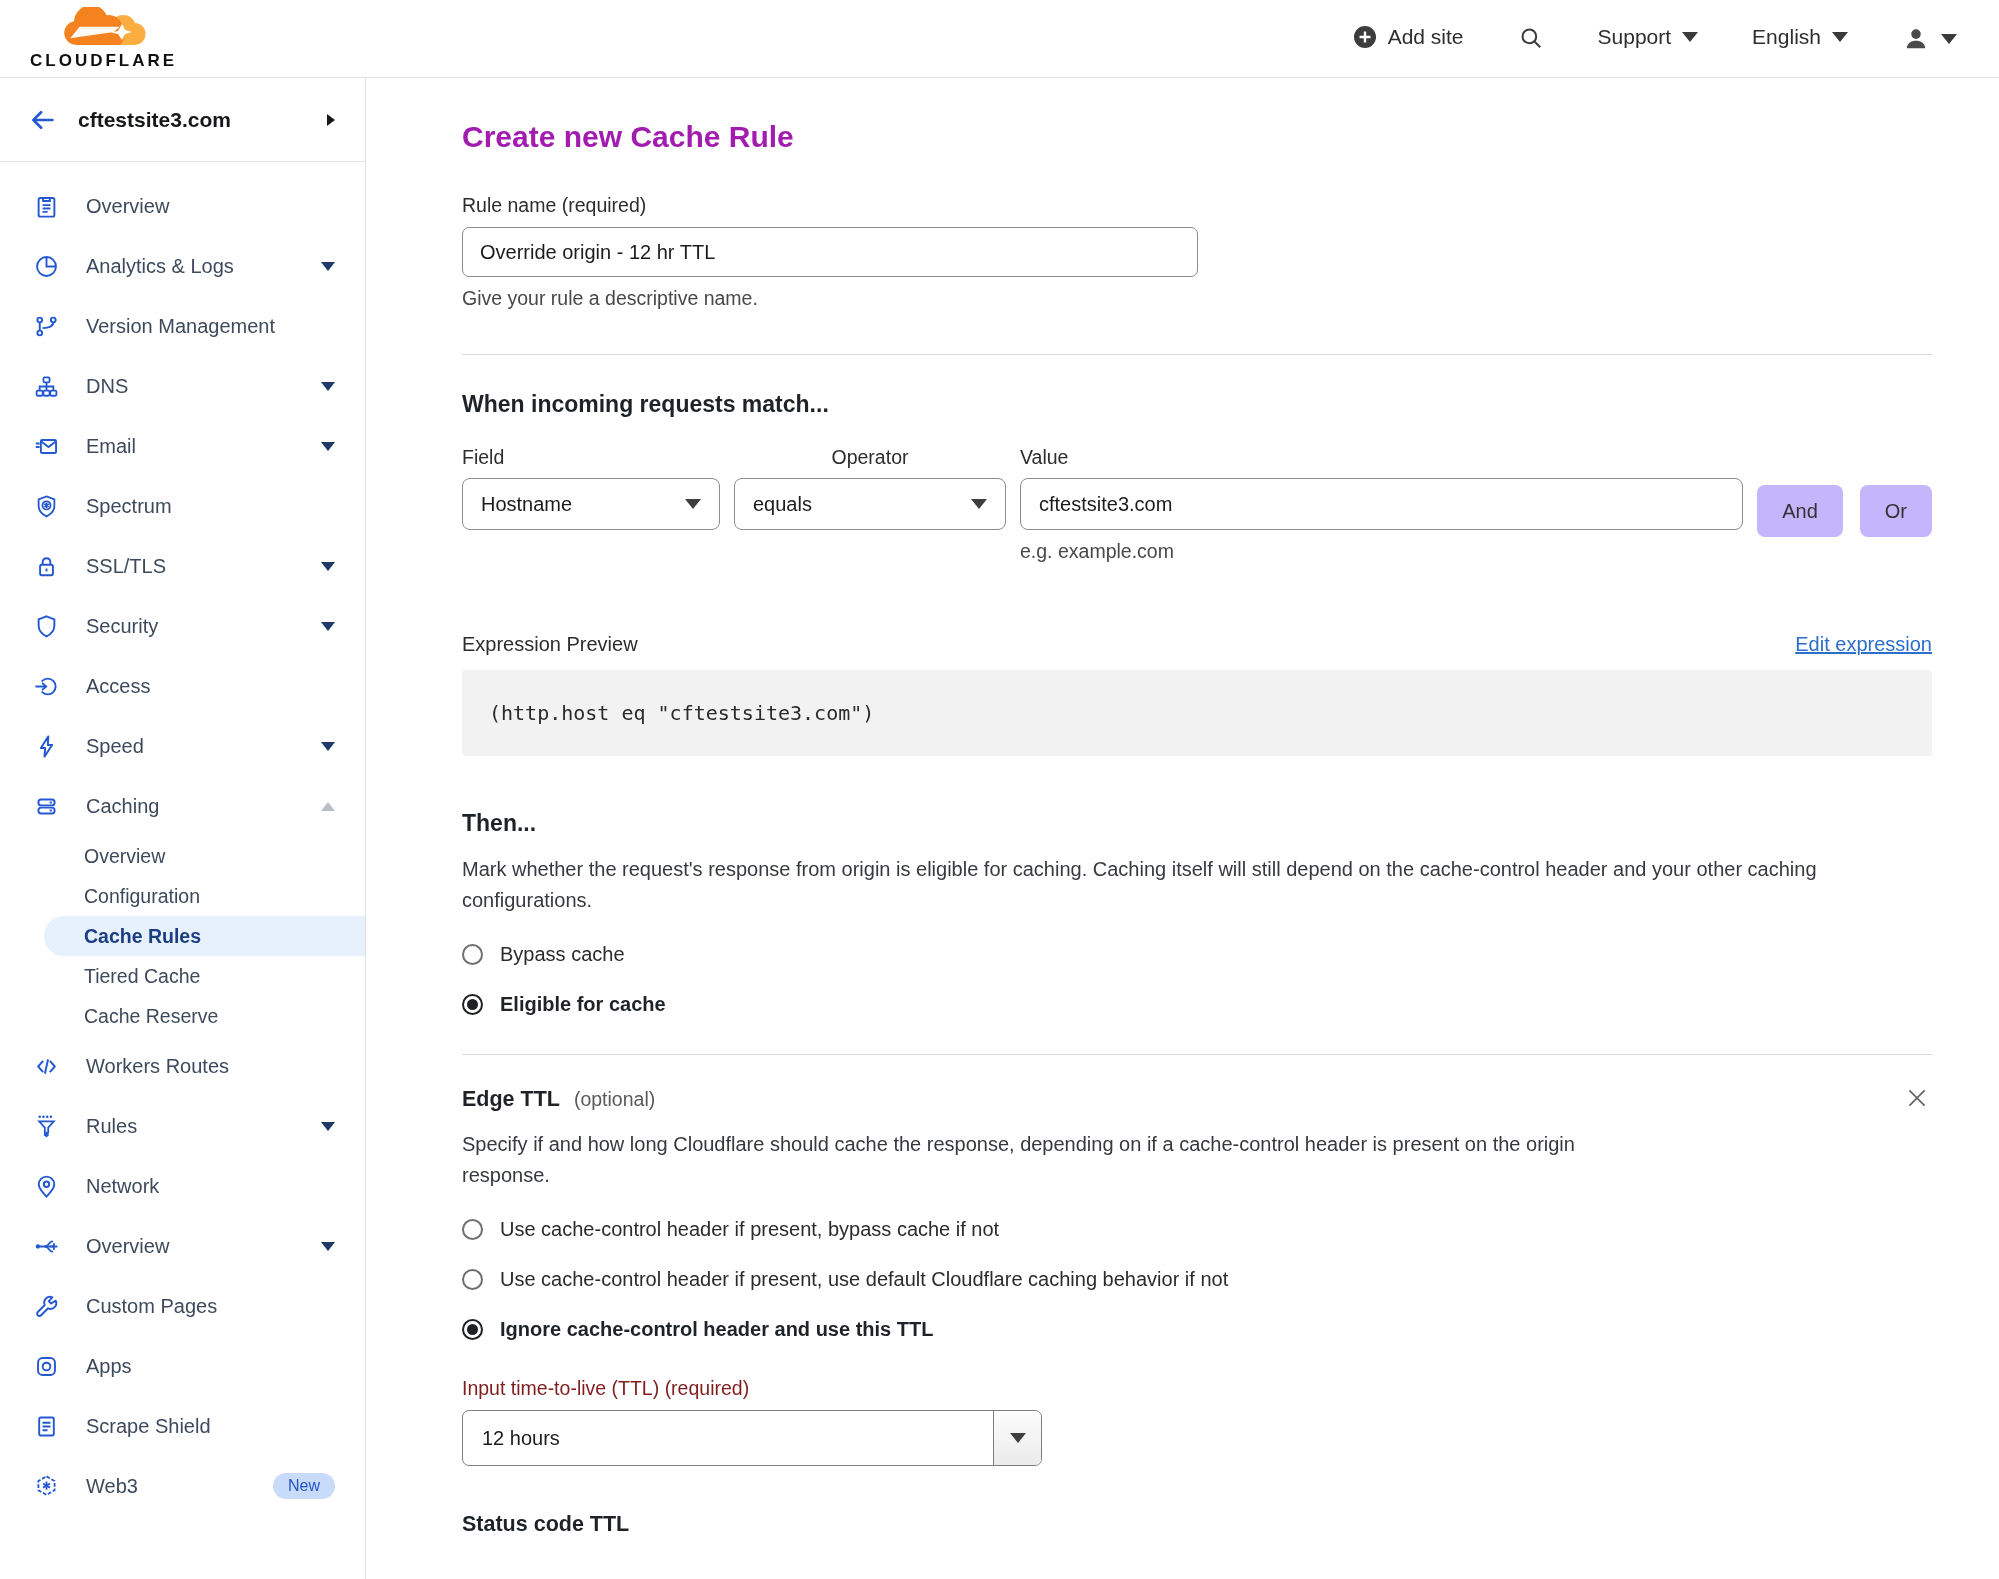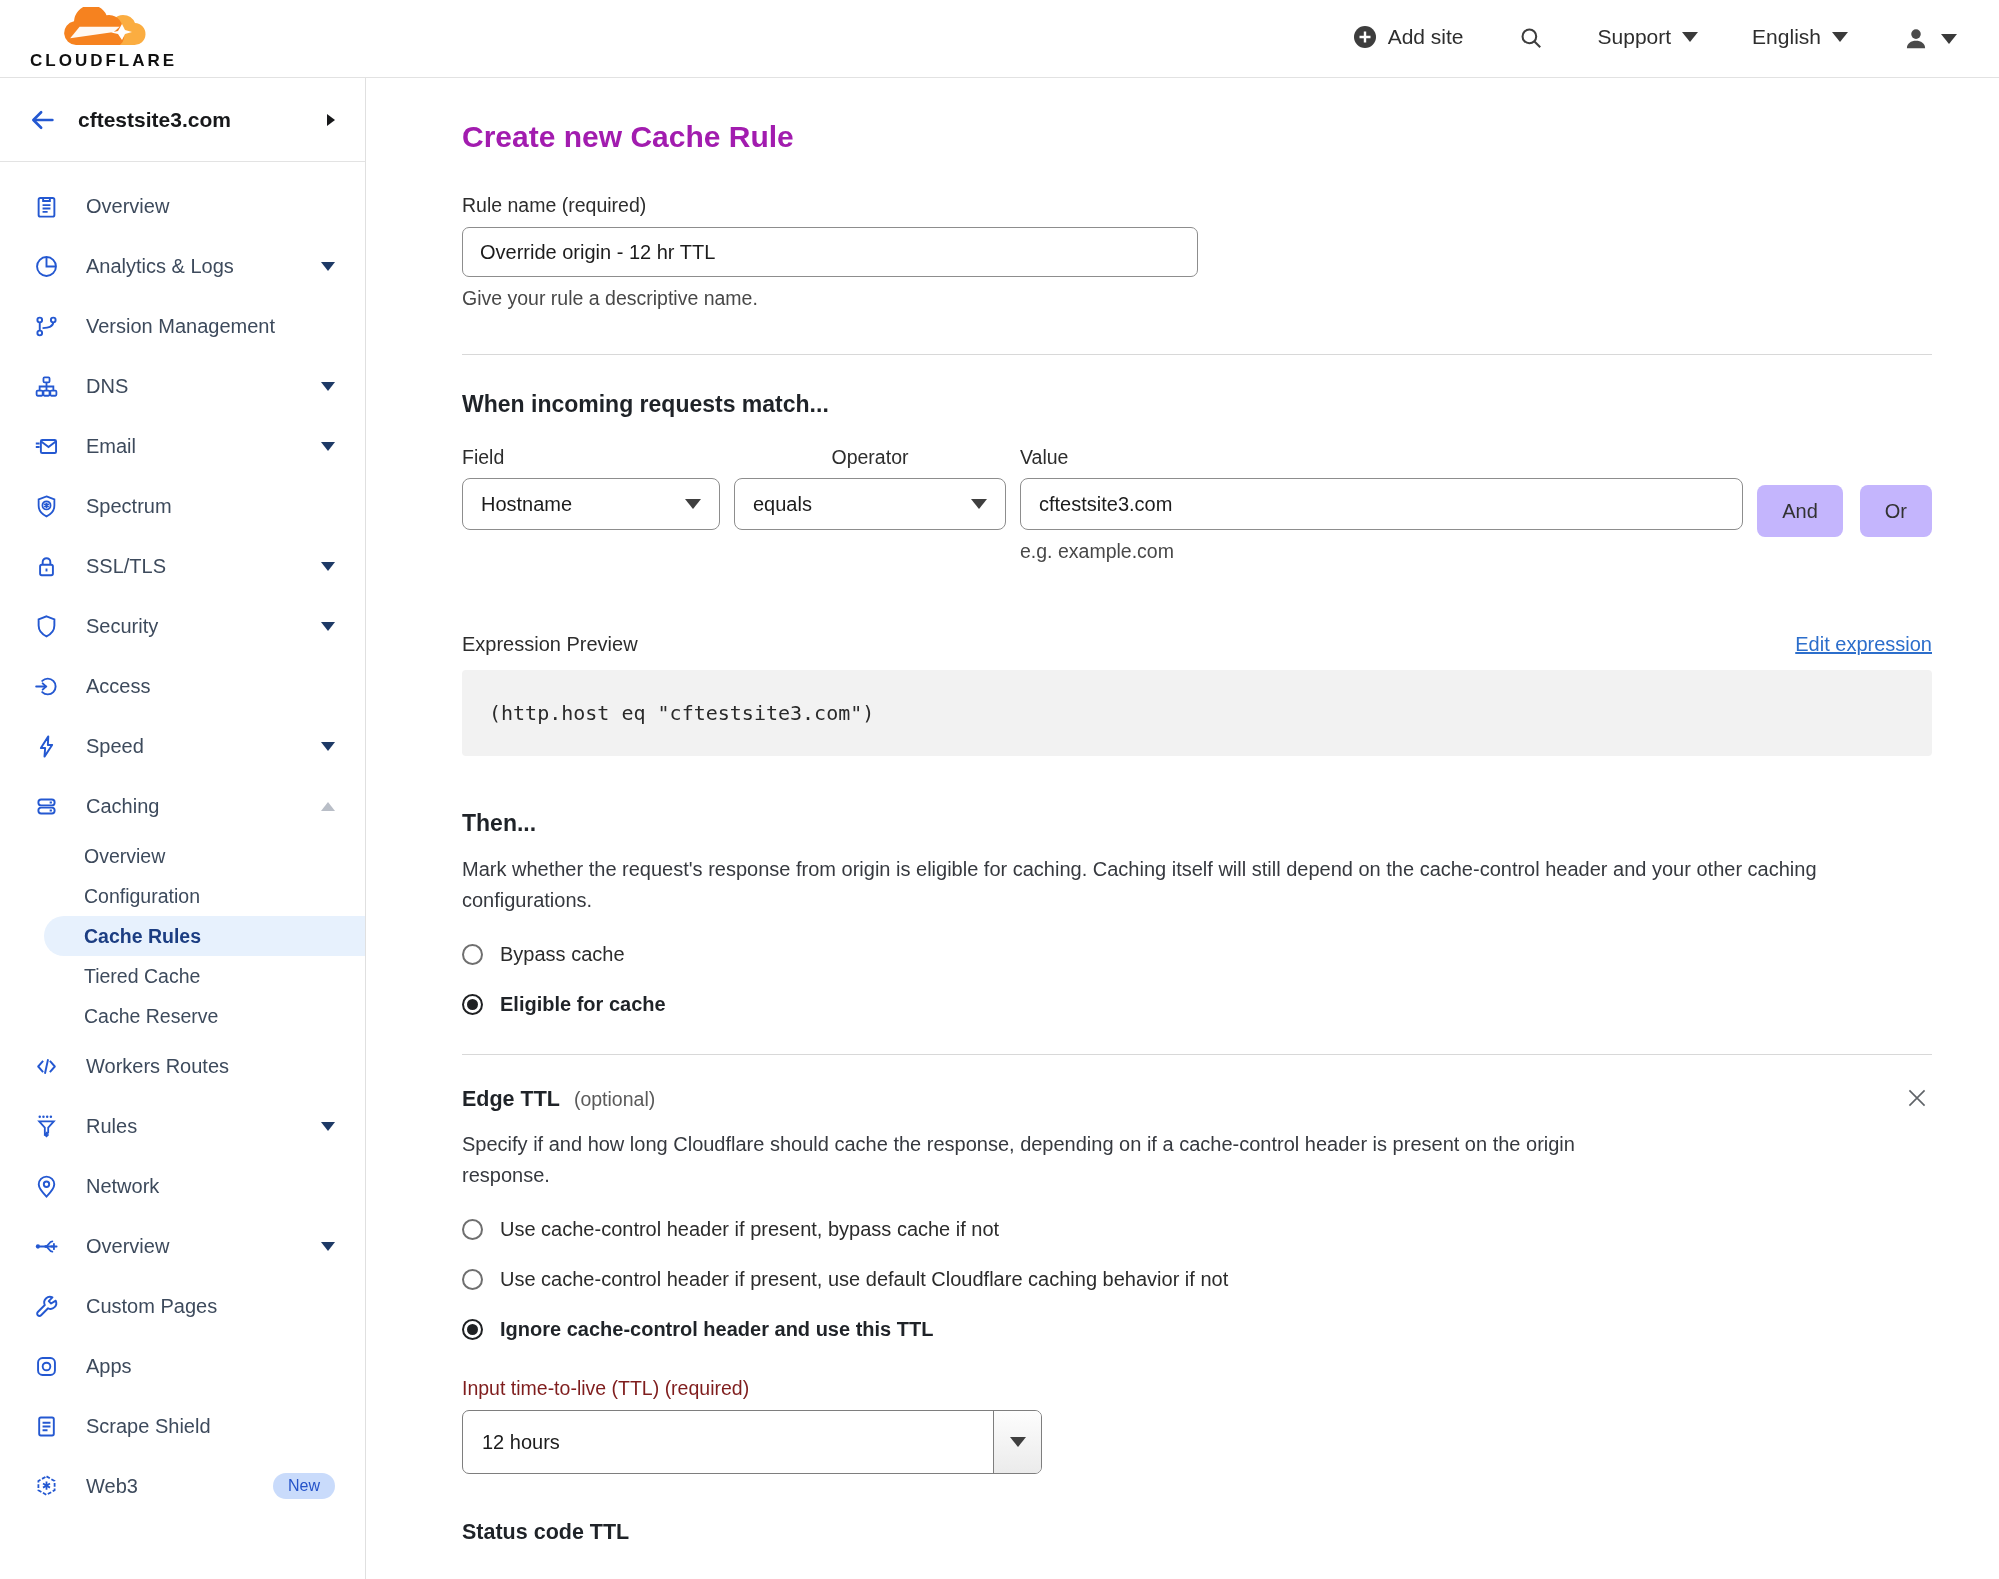--- a/index.html
+++ b/index.html
@@ -85,21 +85,21 @@
   .radio-row.bold { font-weight:bold; color:#1f2328; }
   .radio { width:21px; height:21px; border:2px solid #6f6f6f; border-radius:50%;
     position:relative; flex-shrink:0; background:#fff; }
   .radio.checked { border-color:#1f2123; }
   .radio.checked::after { content:''; position:absolute; inset:3px; border-radius:50%; background:#1f2123; }
 
   .section { position:relative; margin-top:38px; border-top:1px solid #d8d8d8; padding-top:32px; }
   .close-x { position:absolute; top:30px; right:2px; cursor:pointer; line-height:0; }
 
   .ttl-label { font-size:19.5px; color:#7f1d1d; margin-top:36px; }
-  .ttl-select { width:580px; height:64px; margin-top:10px; border:1px solid #7e7e7e; border-radius:7px;
+  .ttl-select { width:580px; height:56px; margin-top:10px; border:1px solid #7e7e7e; border-radius:7px;
     display:flex; overflow:hidden; cursor:pointer; background:#fff; }
   .ttl-value { flex:1; display:flex; align-items:center; padding:0 19px; font-size:20px; color:#1c1c1c; }
   .ttl-btn { width:48px; border-left:1px solid #7e7e7e; background:linear-gradient(#fdfdfd,#ebebeb);
     display:grid; place-items:center; }
 
   .h3-status { margin-top:46px; }
 </style>
 </head>
 <body>
 

